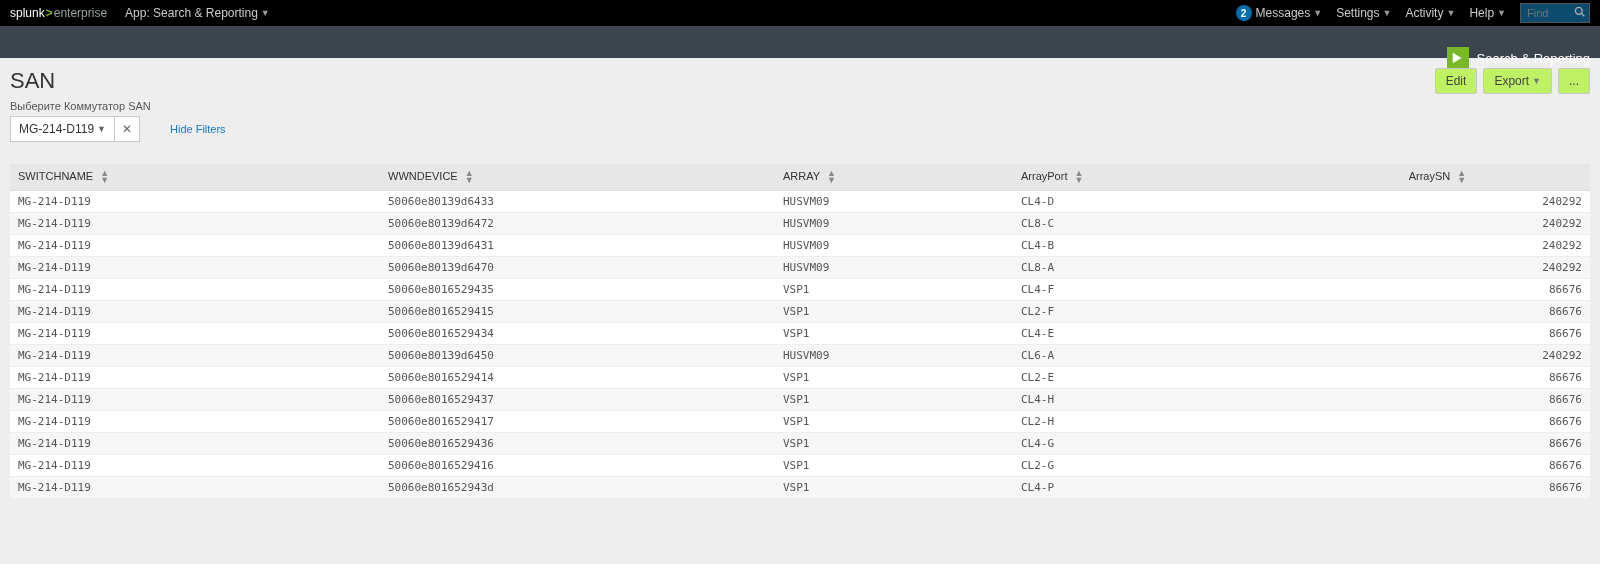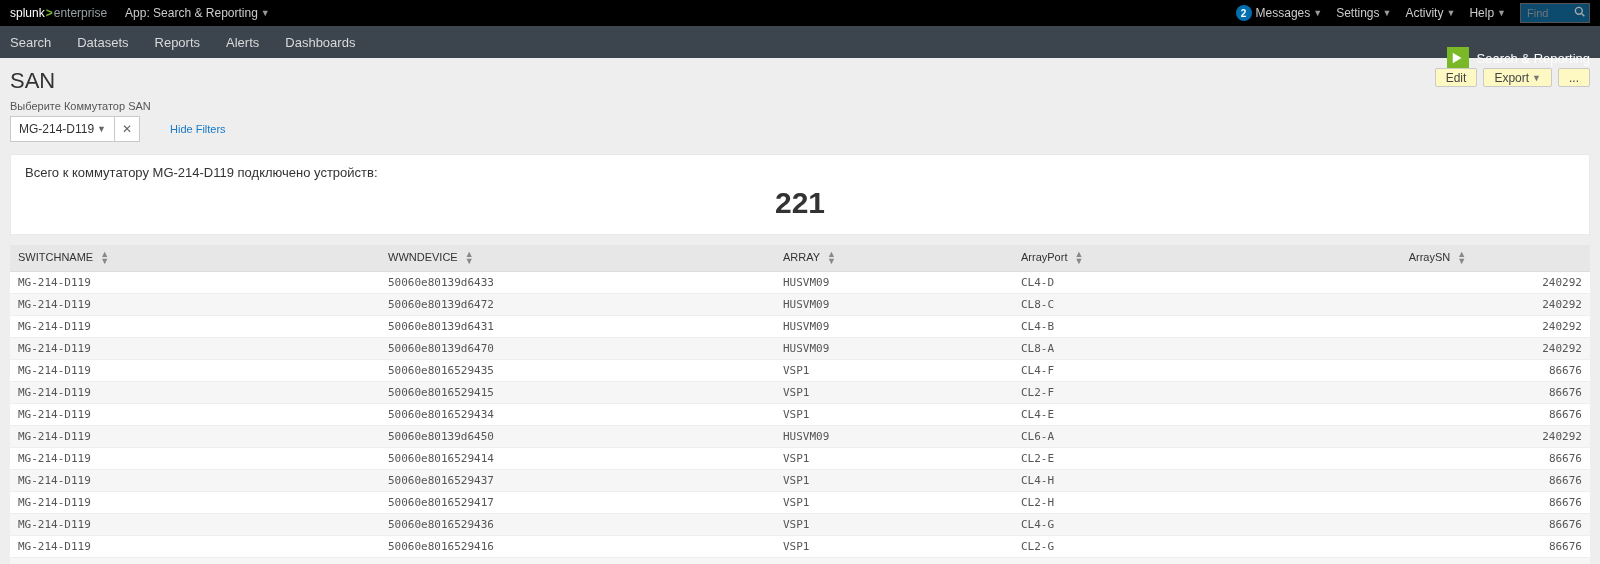--- a/index.html
+++ b/index.html
@@ -59,22 +59,22 @@
     align-items:center; justify-content:center; color:#fff; font-weight:bold; font-size:14px;
   }
   
   .dash-head {
     padding:10px 10px 6px 10px;
     display:flex; align-items:flex-start;
   }
   .dash-head h1 { margin:0; font-size:22px; font-weight:400; color:#333;}
   .dash-head .actions { margin-left:auto; display:flex; gap:6px;}
   .btn {
-    background:#fef9c3; border:1px solid #c9c9c9; color:#444;
-    height:19px; padding:0 10px; font-size:12px; cursor:pointer;
+    background:#bef264; border:1px solid #c9c9c9; color:#444;
+    height:26px; padding:0 10px; font-size:12px; cursor:pointer;
     display:inline-flex; align-items:center; border-radius:2px;
   }
   .btn .caret { color:#777;}
   
   .filter-label { font-size:11px; color:#555; padding:0 10px;}
   .filter-row {
     display:flex; align-items:center; padding:4px 10px 12px 10px; gap:0;
   }
   .select {
     background:#fff; border:1px solid #c9c9c9; height:26px; min-width:104px;
@@ -160,27 +160,20 @@
         <svg width="11" height="11" viewBox="0 0 16 16" fill="none" stroke="#aaa" stroke-width="2">
           <circle cx="7" cy="7" r="5"></circle>
             <line x1="11" y1="11" x2="15" y2="15"></line>
         </svg>
       </span>
     </div>
   </div>
 </div>
 
 <div class="appbar">
-  <div class="nav">
-    <span>Search</span>
-    <span>Datasets</span>
-    <span>Reports</span>
-    <span>Alerts</span>
-    <span>Dashboards</span>
-  </div>
   <div class="spacer"></div>
   <div class="brand">
     <div class="brand-icon">
       <svg width="14" height="14" viewBox="0 0 16 16">
           <polygon points="2,2 12,8 2,14" fill="#fff"></polygon>
         </svg>
     </div>
     <span>Search &amp; Reporting</span>
   </div>
 </div>
@@ -207,24 +200,20 @@
     <span>MG-214-D119</span>
     <span class="caret">▼</span>
   </div>
   <div class="clearbtn">
     <span>✕</span>
   </div>
   <span class="hide-filters">Hide Filters</span>
 </div>
 
 <div class="panels">
-  <div class="panel">
-    <div class="ptitle">Всего к коммутатору MG-214-D119 подключено устройств:</div>
-    <div class="big">221</div>
-  </div>
 </div>
 
 <div class="table-wrap">
   <table class="res">
     <colgroup>
         <col class="c1">
         <col class="c2">
         <col class="c3">
         <col class="c4">
         <col class="c5">

